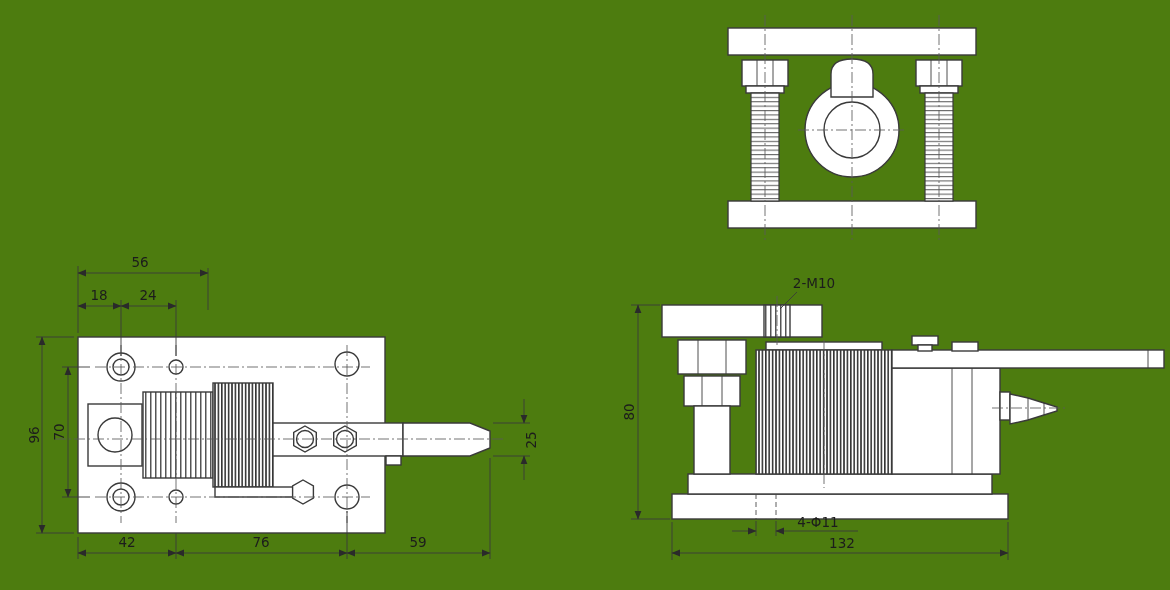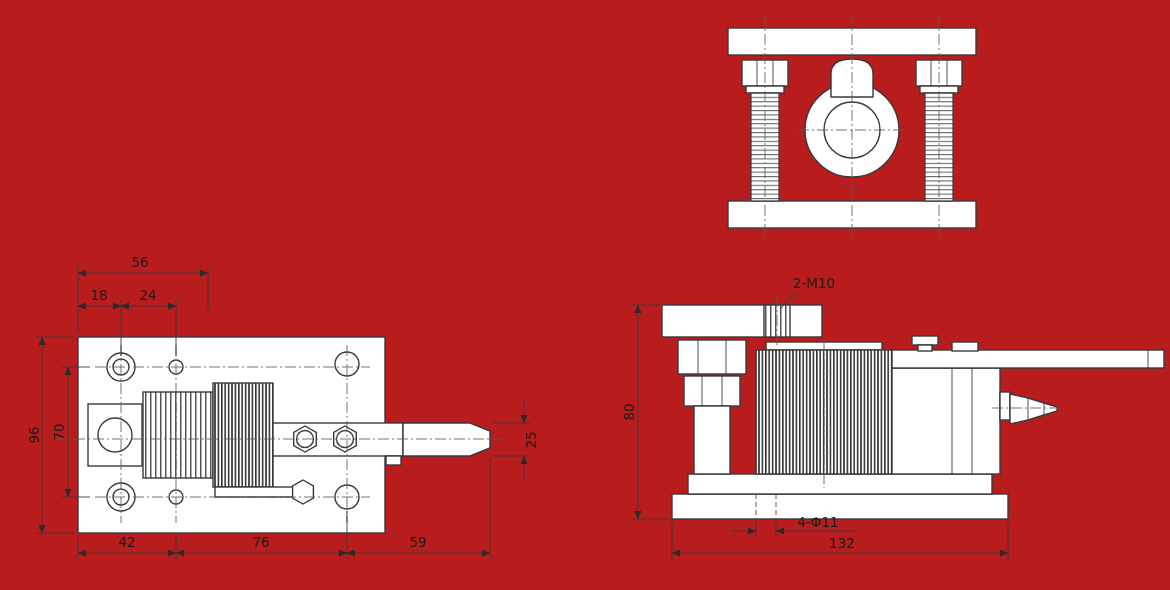--- a/index.html
+++ b/index.html
@@ -1,16 +1,16 @@
 <!DOCTYPE html>
 <html><head>
 <meta charset="utf-8">
 <style>
   html,body{margin:0;padding:0;background:#ffffff;}
-  .canvas{width:1170px;height:590px;background:#b91c1c;position:relative;overflow:hidden;}
+  .canvas{width:1170px;height:590px;background:#4d7c0f;position:relative;overflow:hidden;}
   svg{display:block;}
   .obj{stroke:#3a3a3a;stroke-width:1.4;fill:none;stroke-linejoin:miter;}
   .objf{stroke:#3a3a3a;stroke-width:1.4;fill:#ffffff;stroke-linejoin:miter;}
   .patf1{stroke:#3a3a3a;stroke-width:1.4;fill:url(#fins1);}
   .patf2{stroke:#3a3a3a;stroke-width:1.4;fill:url(#fins2);}
   .patthr{stroke:#3a3a3a;stroke-width:1.2;fill:url(#threads);}
   .thin{stroke:#3a3a3a;stroke-width:0.9;fill:none;}
   .cl{stroke:#5a5a5a;stroke-width:0.85;fill:none;stroke-dasharray:11 3 2 3;}
   .hid{stroke:#4a4a4a;stroke-width:0.9;fill:none;stroke-dasharray:5 3;}
   .dim{stroke:#3a3a3a;stroke-width:0.9;fill:none;}

